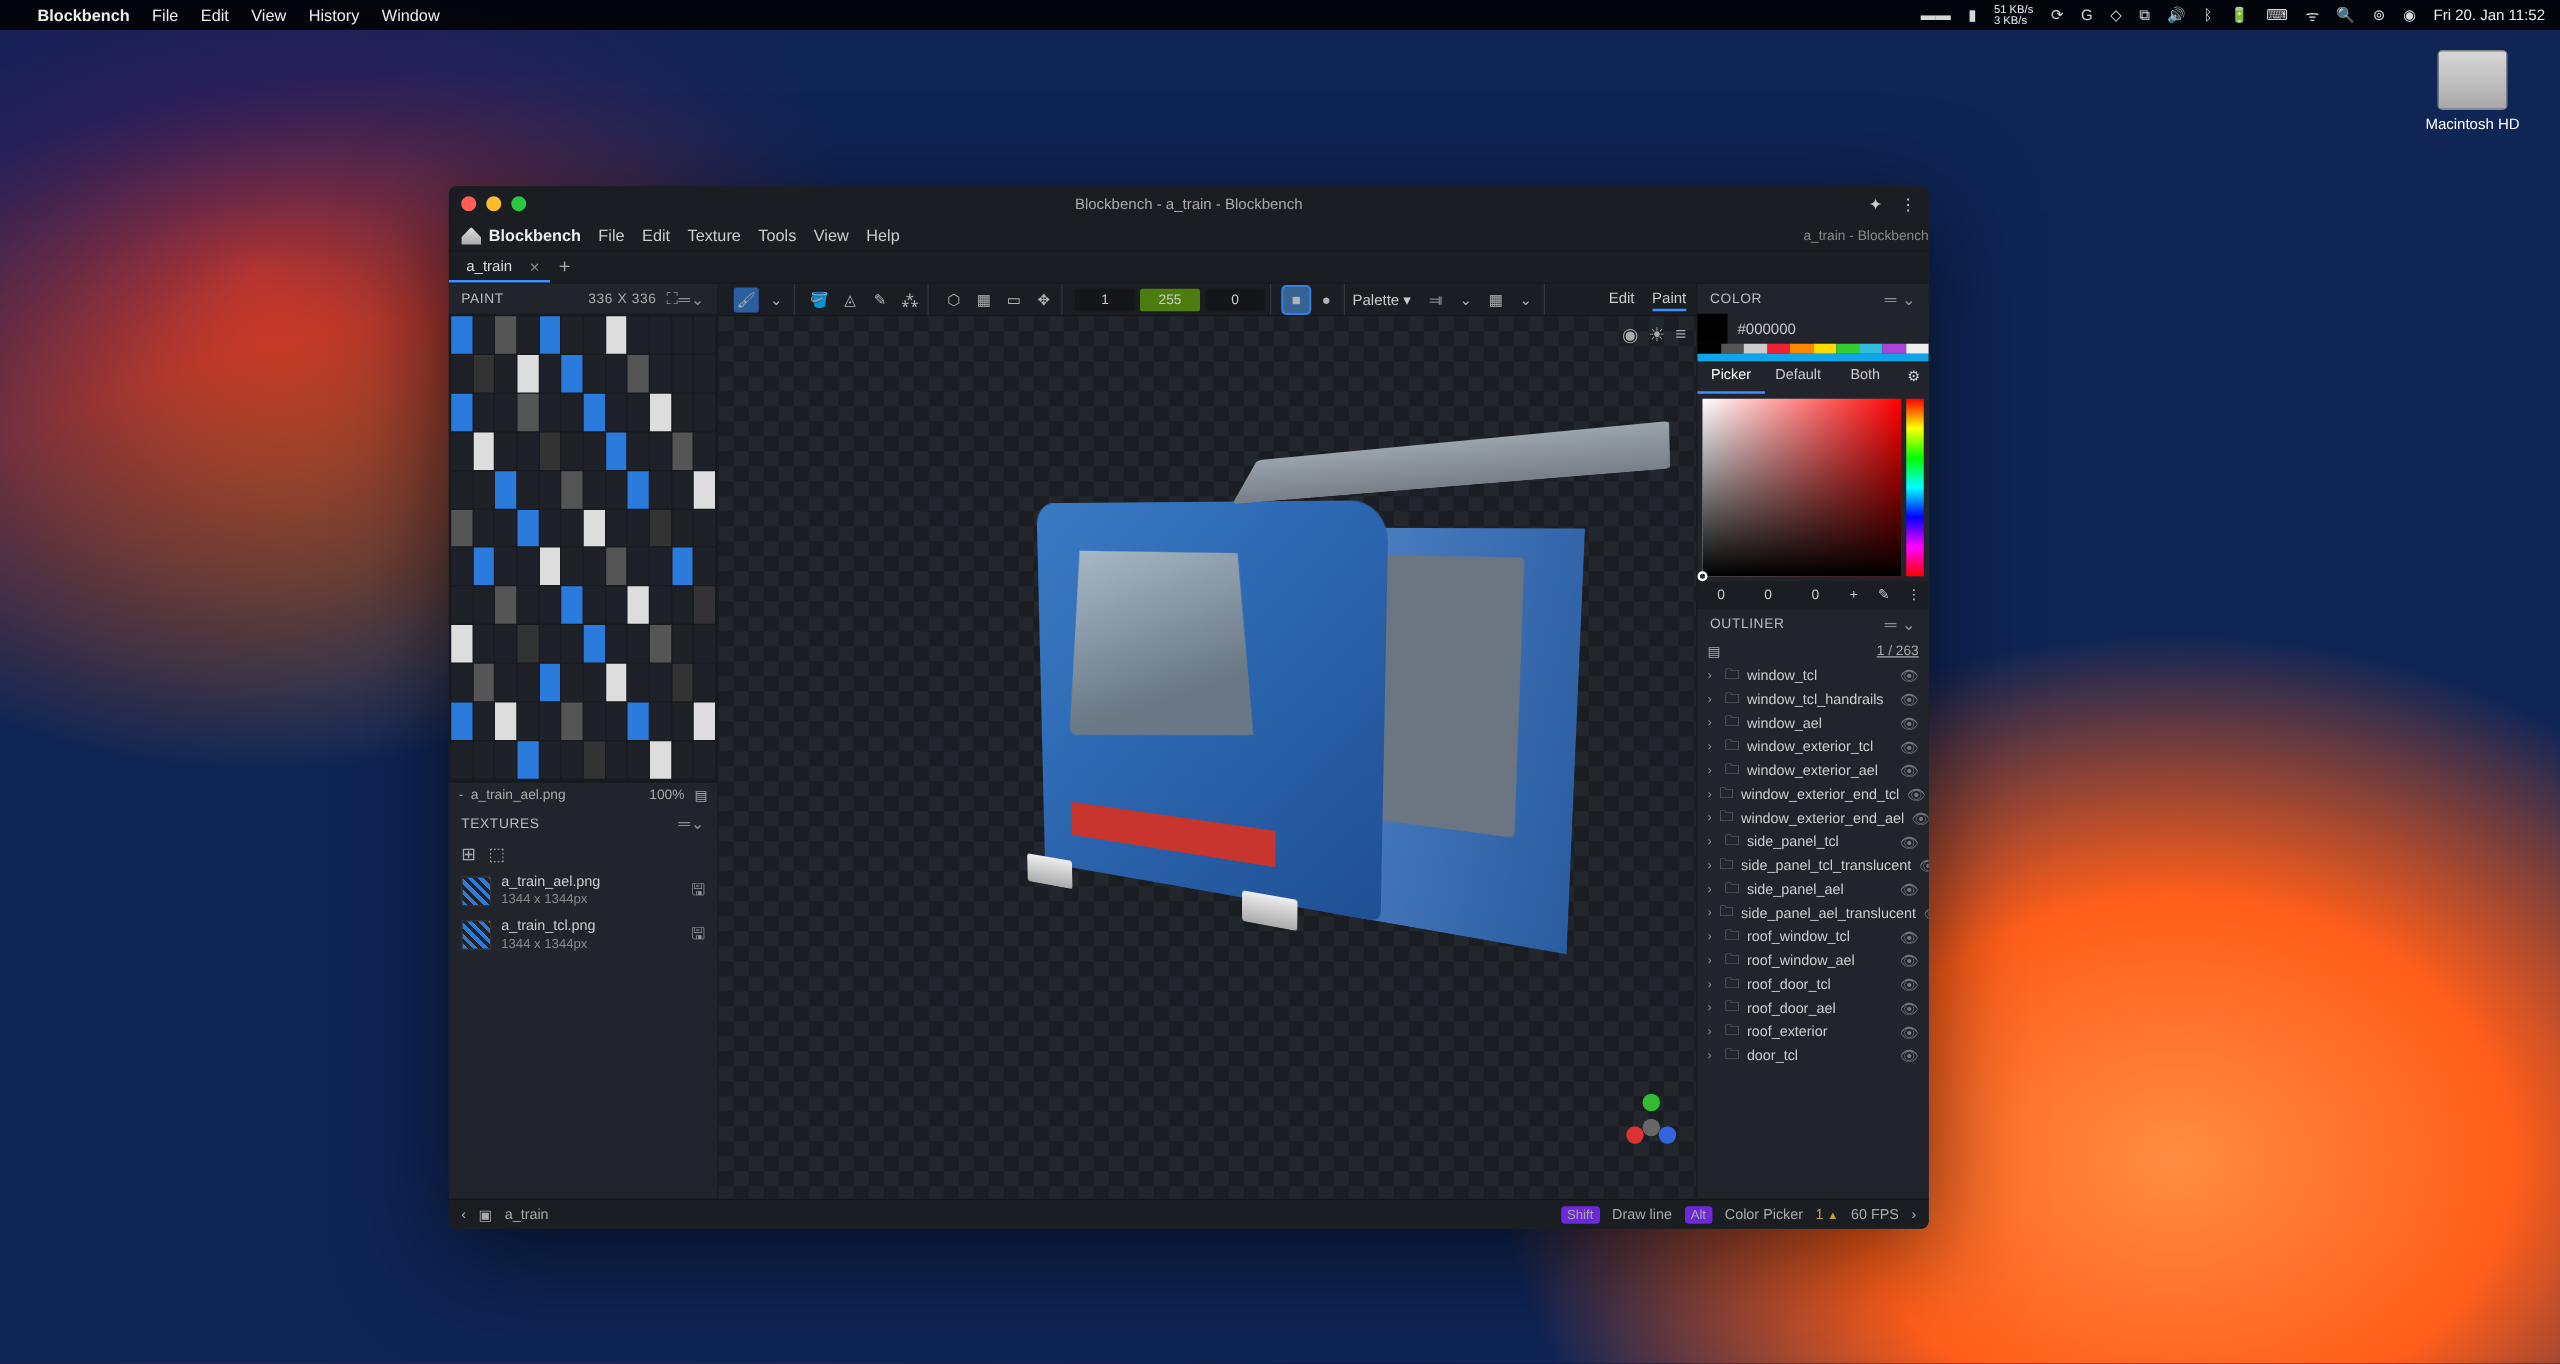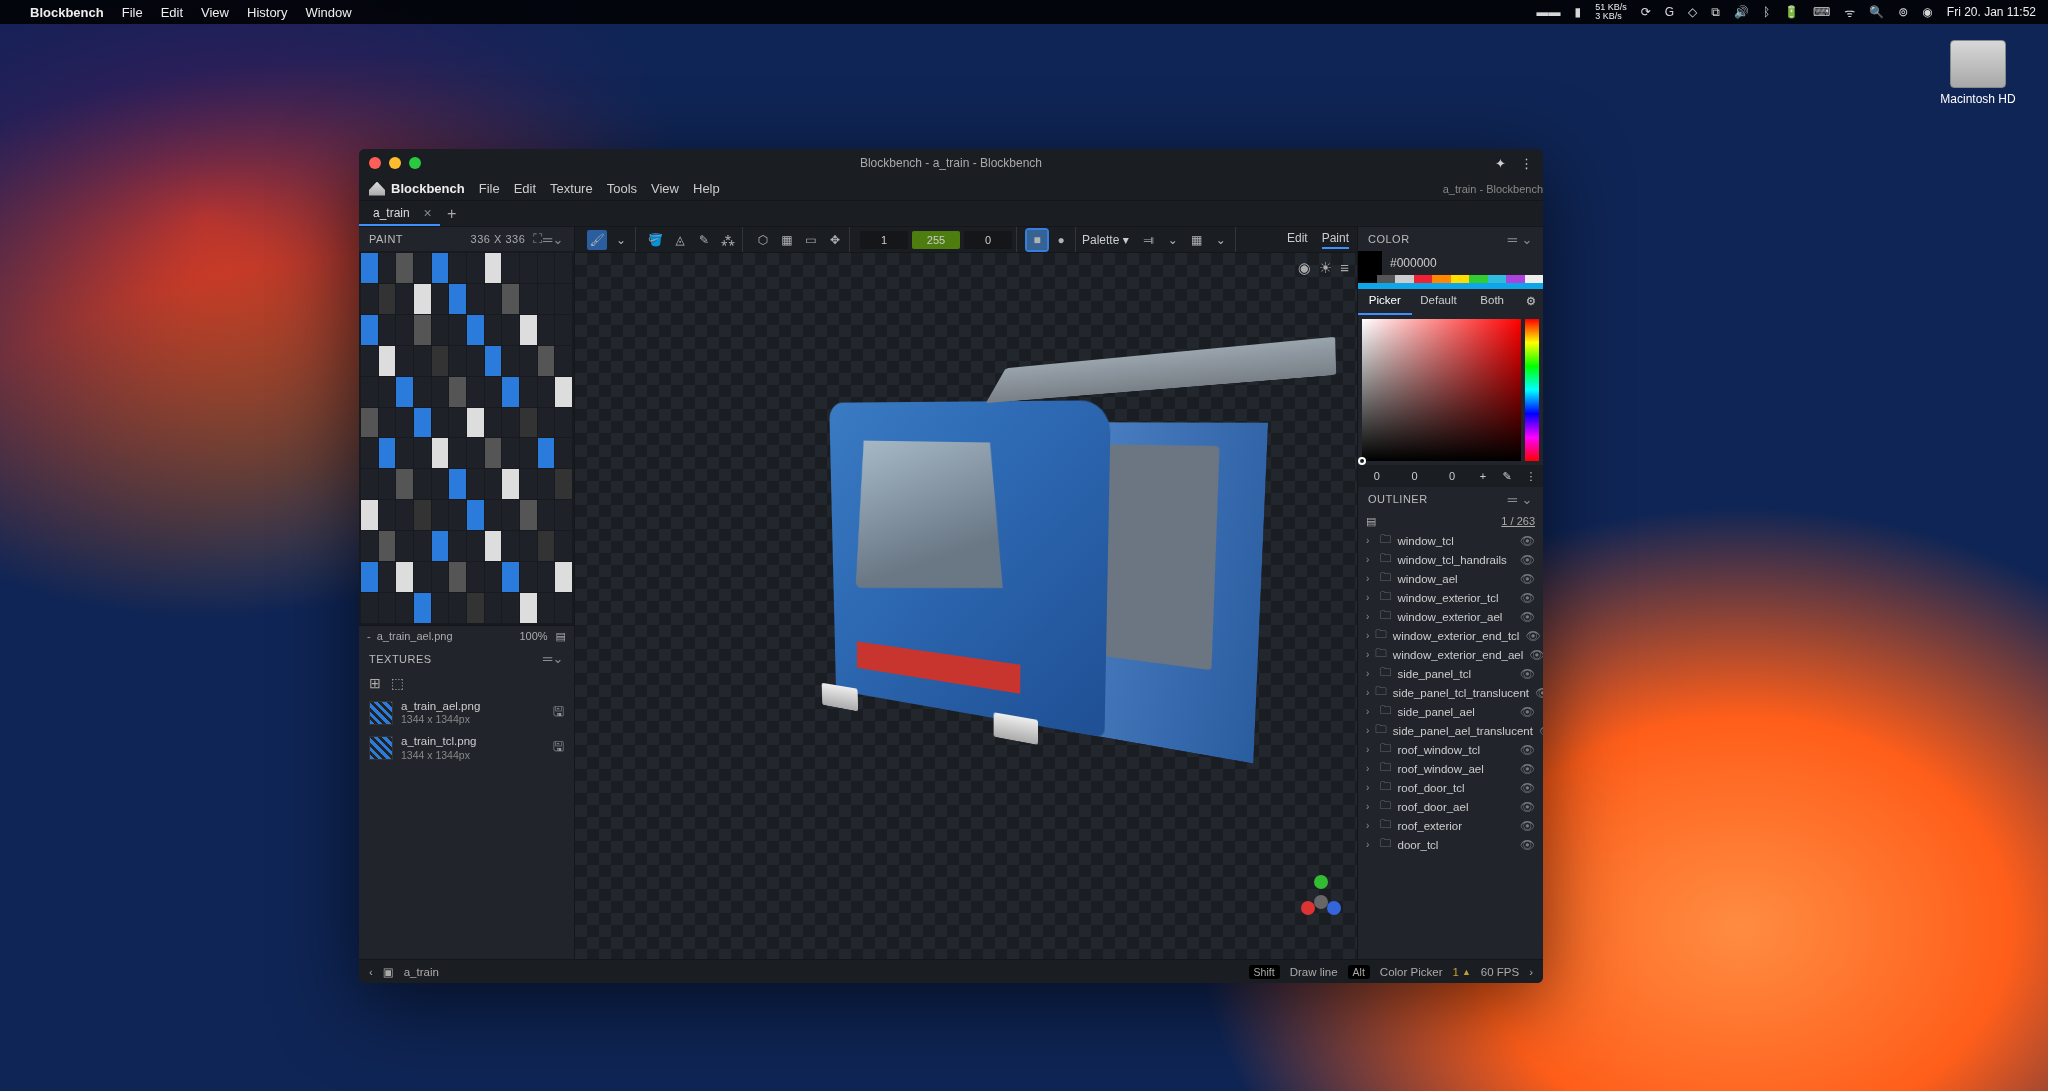--- a/index.html
+++ b/index.html
@@ -140,21 +140,21 @@
 .out-stats .count { margin-left: auto; text-decoration: underline; }
 .out-list { flex: 1; overflow: hidden; }
 .out-item { display: flex; align-items: center; height: 19px; padding: 0 8px; font-size: 11.5px; gap: 6px; }
 .out-item .chev { opacity: .6; font-size: 10px; width: 8px; }
 .out-item .folder-icon { opacity: .7; }
 .out-item .eye { margin-left: auto; opacity: .5; font-size: 12px; }
 
 
 .status-bar { height: 24px; background: #1a1d22; display: flex; align-items: center; padding: 0 10px; font-size: 11.5px; color: #aaa; gap: 10px; border-top: 1px solid #14161a; }
 .status-bar .right { margin-left: auto; display: flex; align-items: center; gap: 10px; }
-.kbd { background: #000000; padding: 1px 5px; border-radius: 3px; font-size: 10.5px; }
+.kbd { background: #6d28d9; padding: 1px 5px; border-radius: 3px; font-size: 10.5px; }
 .warn { color: #c4a030; display: flex; align-items: center; gap: 3px; }
 .warn::after { content: "▲"; font-size: 9px; }
 </style>
 </head>
 <body>
 
 <div class="desktop"></div>
 
 <div class="macos-bar">
   <div class="left">

